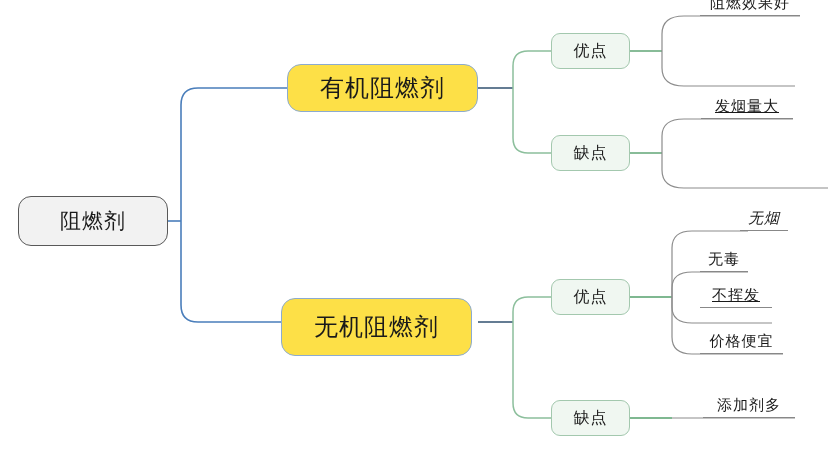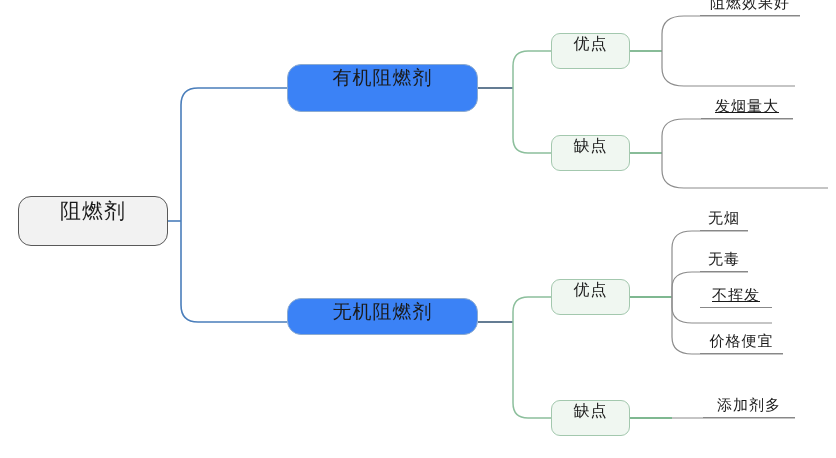--- a/index.html
+++ b/index.html
@@ -20,36 +20,37 @@
     left: 0;
     top: 0;
     width: 836px;
     height: 458px;
     pointer-events: none;
   }
   .node {
     position: absolute;
     box-sizing: border-box;
     display: flex;
+    align-items: center;
     justify-content: center;
     white-space: nowrap;
     color: #1a1a1a;
   }
   .node-root {
     border: 1.6px solid #595959;
     background: #f2f2f2;
     border-radius: 13px;
     font-size: 21px;
     letter-spacing: 1px;
   }
   .node-l2 {
     border: 1.5px solid #8cabd0;
-    background: #3b82f6;
+    background: #fde047;
     border-radius: 14px;
-    font-size: 19px;
+    font-size: 24px;
     letter-spacing: 1px;
   }
   .node-l3 {
     border: 1.4px solid #a3c8ae;
     background: #f0f7f1;
     border-radius: 9px;
     font-size: 16px;
     letter-spacing: 1px;
   }
   .leaf {
@@ -105,21 +106,21 @@
   </svg>
 
   <div class="node node-root" style="left:18px; top:196px; width:150px; height:50px;">
     <span>阻燃剂</span>
   </div>
 
   <div class="node node-l2" style="left:287px; top:64px; width:191px; height:48px;">
     <span>有机阻燃剂</span>
   </div>
 
-  <div class="node node-l2" style="left:287px; top:298px; width:191px; height:37px;">
+  <div class="node node-l2" style="left:281px; top:298px; width:191px; height:58px;">
     <span>无机阻燃剂</span>
   </div>
 
   <div class="node node-l3" style="left:551px; top:33px; width:79px; height:36px;">
     <span>优点</span>
   </div>
 
   <div class="node node-l3" style="left:551px; top:135px; width:79px; height:36px;">
     <span>缺点</span>
   </div>
@@ -133,21 +134,21 @@
   </div>
 
   <div class="leaf" style="left:700px; top:-4px; width:100px; height:20px;">
     <span>阻燃效果好</span>
   </div>
 
   <div class="leaf" style="left:701px; top:99px; width:92px; height:20px;text-decoration:underline;">
     <span>发烟量大</span>
   </div>
 
-  <div class="leaf" style="left:700px; top:211px; width:48px; height:20px;">
+  <div class="leaf" style="left:740px; top:211px; width:48px; height:20px;font-style:italic;">
     <span>无烟</span>
   </div>
   <div class="leaf" style="left:700px; top:252px; width:48px; height:20px;">
     <span>无毒</span>
   </div>
   <div class="leaf" style="left:700px; top:288px; width:72px; height:20px;text-decoration:underline;">
     <span>不挥发</span>
   </div>
   <div class="leaf" style="left:700px; top:334px; width:83px; height:20px;align-items:flex-end;">
     <span>价格便宜</span>

